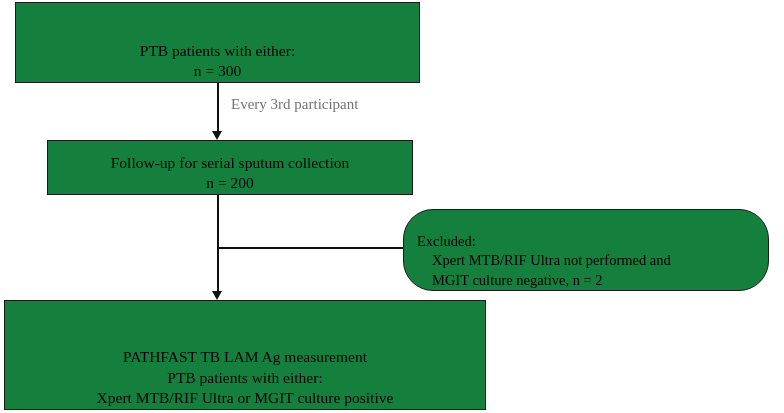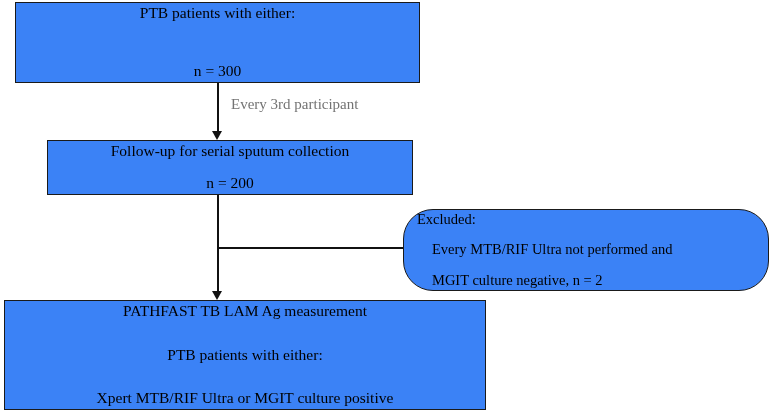--- a/index.html
+++ b/index.html
@@ -15,24 +15,24 @@
     position: relative;
     width: 784px;
     height: 413px;
     background: #ffffff;
     overflow: hidden;
   }
   .node {
     position: absolute;
     box-sizing: border-box;
     border: 1.6px solid #1a1a1a;
-    background: #3b82f6;
+    background: #15803d;
     display: flex;
     flex-direction: column;
-    justify-content: space-between;
+    justify-content: flex-end;
     line-height: 1.33;
   }
   .node .line {
     display: block;
     white-space: nowrap;
   }
   .node.center .line { text-align: center; }
   .node.left { align-items: flex-start; border-radius: 30px; }
   .node.left .line { text-align: left; }
 
@@ -109,21 +109,21 @@
     <span class="line">Follow-up for serial sputum collection</span>
     <span class="line">n = 200</span>
   </div>
 
   <div class="vline" id="conn2-line"></div>
   <div class="arrowhead" id="conn2-head"></div>
   <div class="hline" id="branch-line"></div>
 
   <div class="node left" id="node-excluded">
     <span class="line">Excluded:</span>
-    <span class="line indent">Every MTB/RIF Ultra not performed and</span>
+    <span class="line indent">Xpert MTB/RIF Ultra not performed and</span>
     <span class="line indent">MGIT culture negative, n = 2</span>
   </div>
 
   <div class="node center" id="node-final">
     <span class="line">PATHFAST TB LAM Ag measurement</span>
     <span class="line">PTB patients with either:</span>
     <span class="line">Xpert MTB/RIF Ultra or MGIT culture positive</span>
   </div>
 
 </div>

